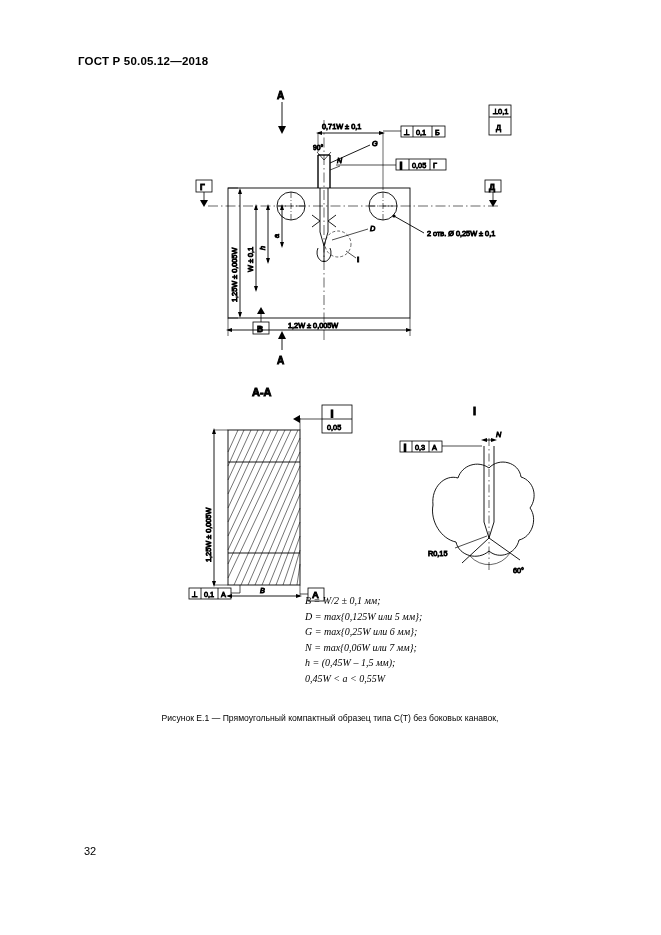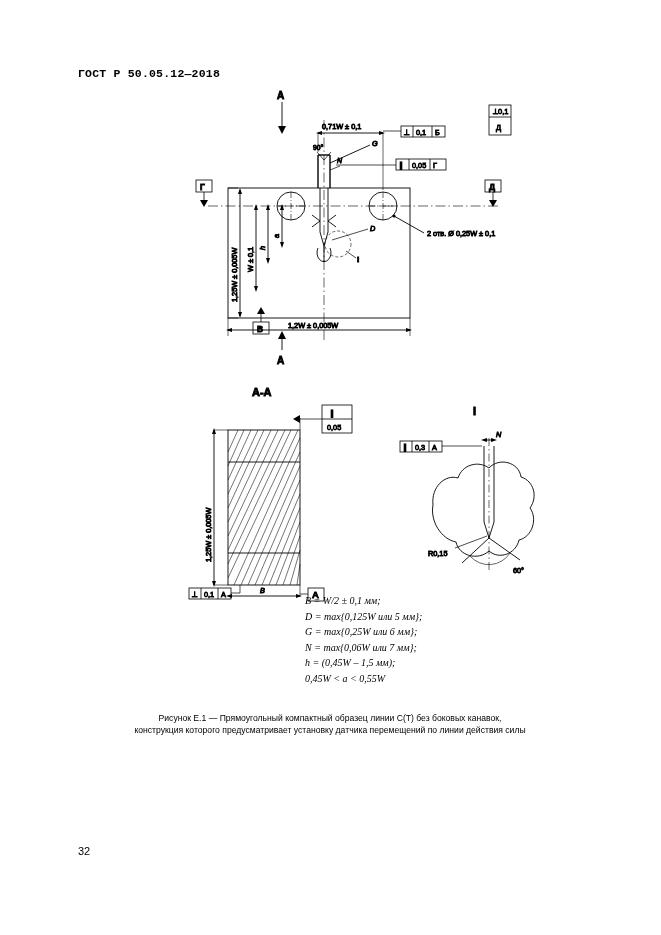--- a/index.html
+++ b/index.html
@@ -13,29 +13,28 @@
     height: 935px;
     background: #ffffff;
     margin: 0 auto;
     overflow: hidden;
     font-family: "Liberation Sans", sans-serif;
     color: #000;
   }
   .hdr {
     position: absolute;
     left: 78px;
-    top: 67px;
+    top: 55px;
     font-size: 11.5px;
     font-weight: bold;
     letter-spacing: 0.2px;
-    font-family: Liberation Mono, monospace;
   }
   .pgnum {
     position: absolute;
-    left: 78px;
+    left: 84px;
     top: 845px;
     font-size: 11px;
   }
   .caption {
     position: absolute;
     left: 80px;
     top: 712px;
     width: 500px;
     text-align: center;
     font-size: 8.6px;
@@ -334,17 +333,16 @@
   <div class="legend">
     <div>B = W/2 ± 0,1 мм;</div>
     <div>D = max{0,125W или 5 мм};</div>
     <div>G = max{0,25W или 6 мм};</div>
     <div>N = max{0,06W или 7 мм};</div>
     <div>h = (0,45W – 1,5 мм);</div>
     <div>0,45W &lt; a &lt; 0,55W</div>
   </div>
 
   <div class="caption">
-    <div>Рисунок Е.1 — Прямоугольный компактный образец линии С(Т) без боковых канавок,</div>
-    <div>конструкция которого предусматривает установку датчика перемещений по линии действия силы</div>
+    <div>Рисунок Е.1 — Прямоугольный компактный образец типа С(Т) без боковых канавок,</div>
   </div>
 
 </div>
 
 </body></html>

